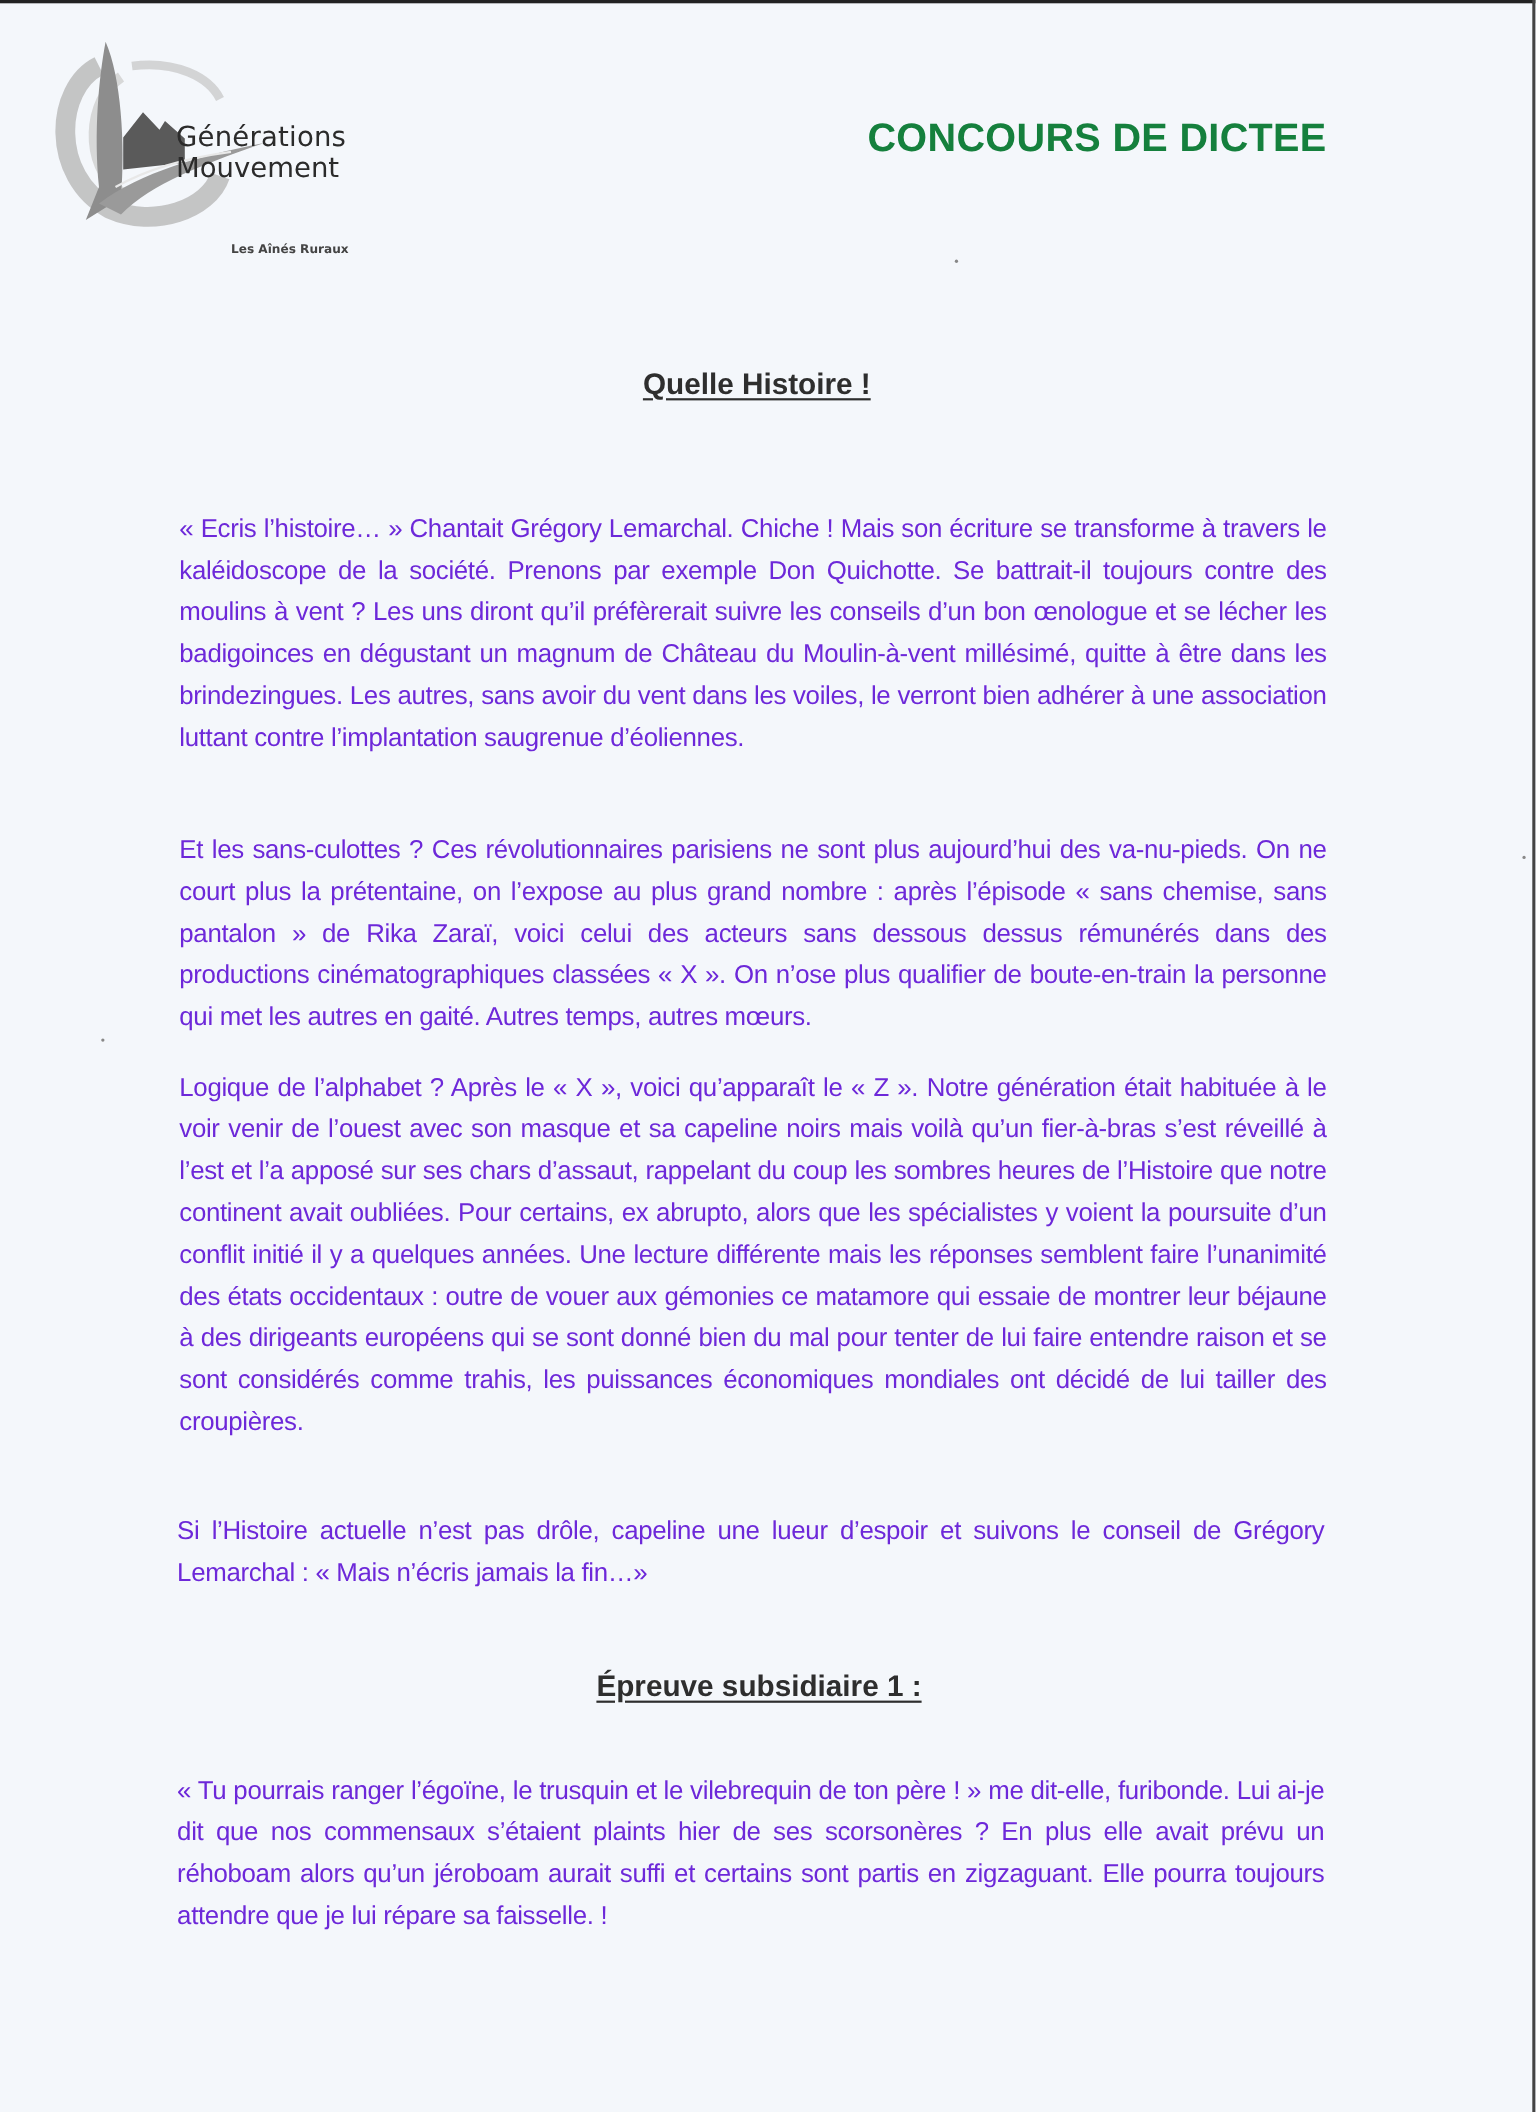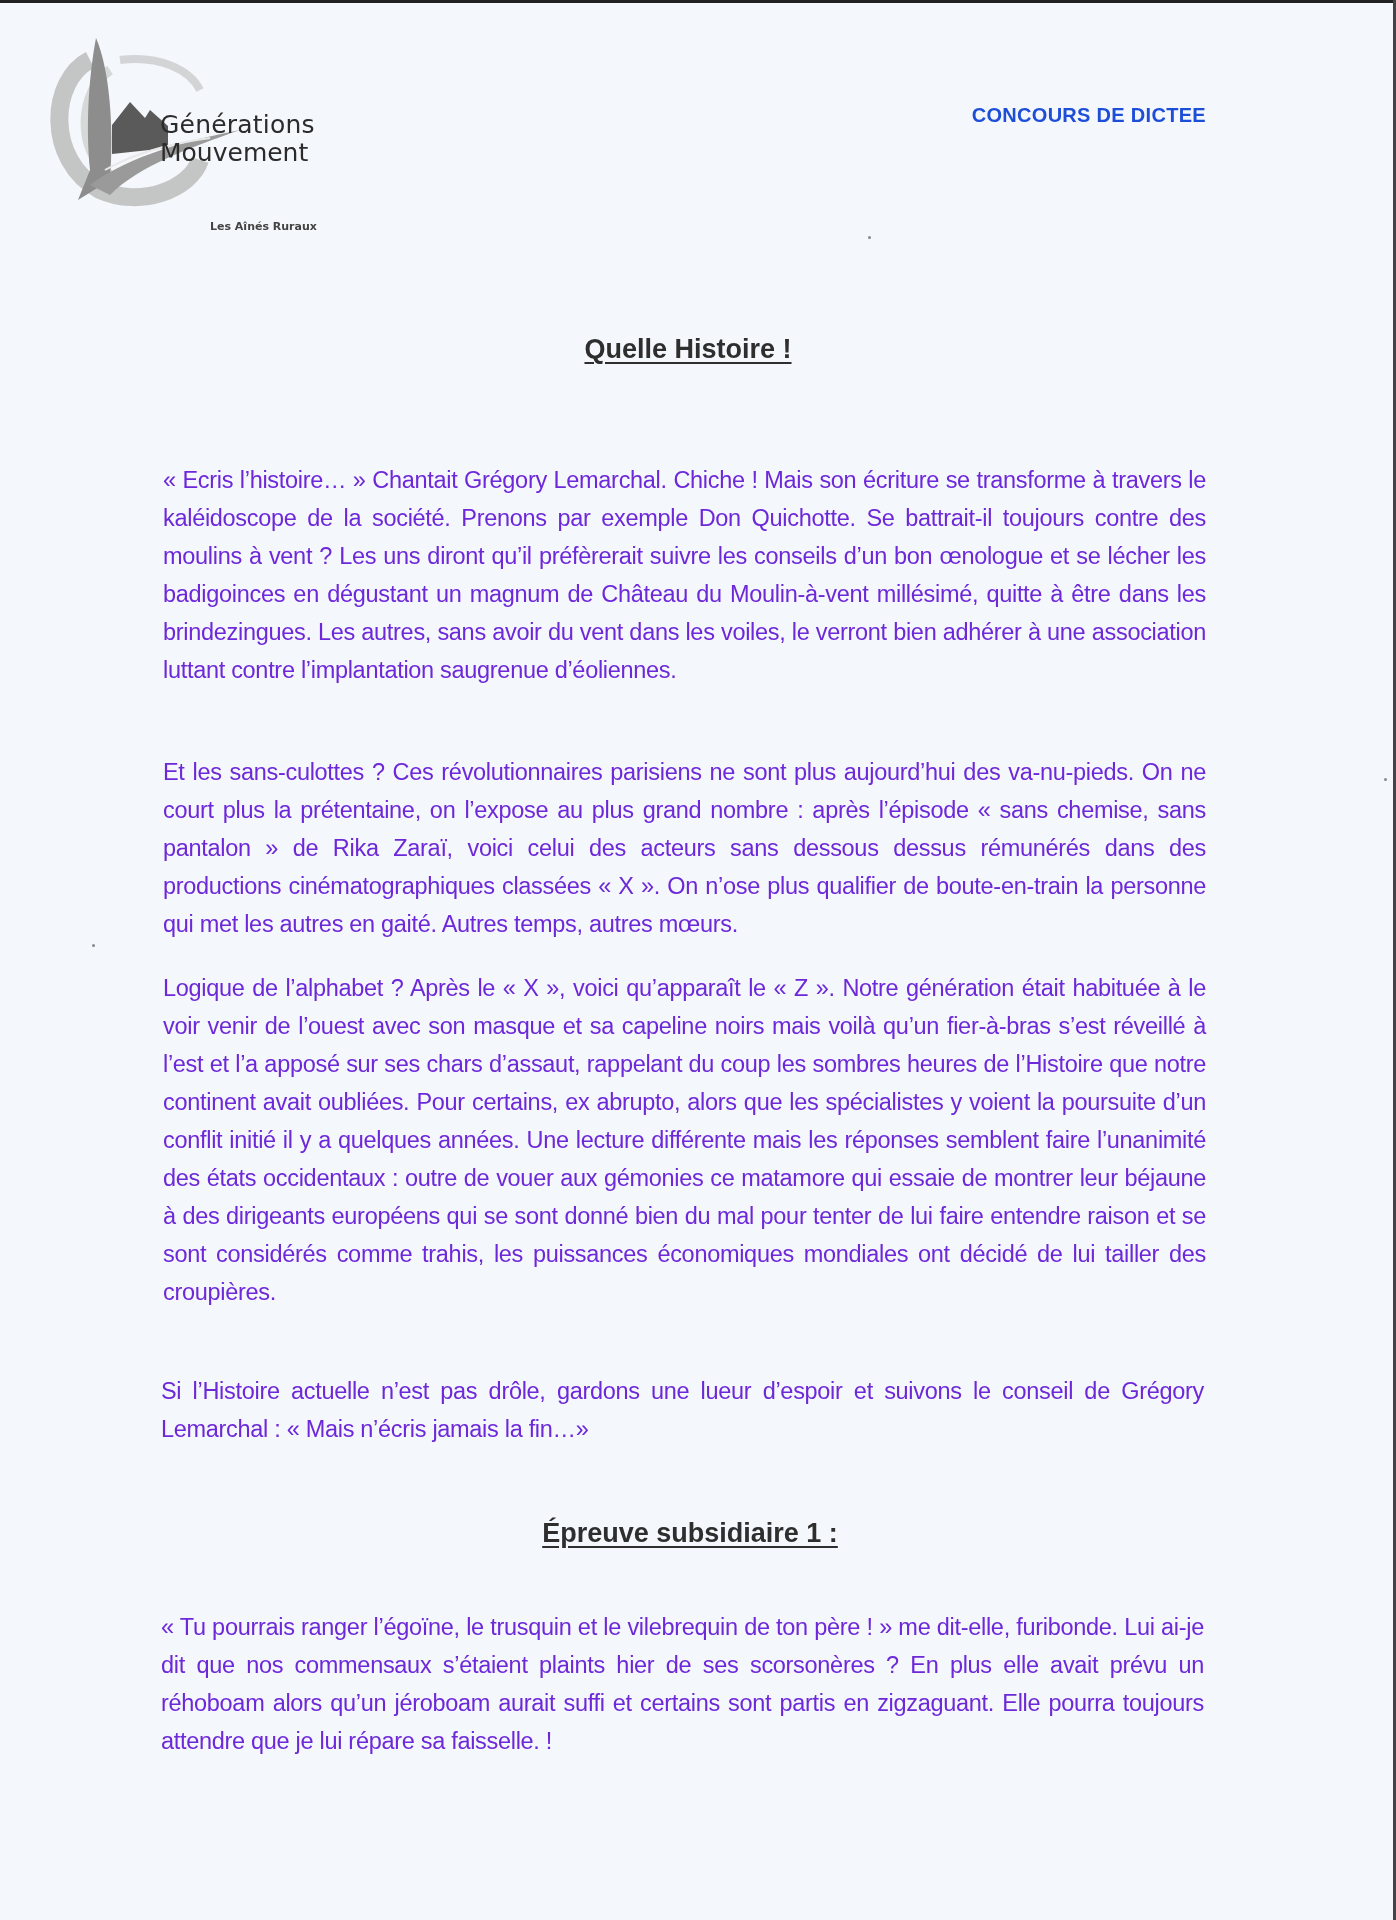--- a/index.html
+++ b/index.html
@@ -64,22 +64,22 @@
       font-size: 11px;
       font-weight: bold;
       color: #444;
       margin-top: 48px;
     }
     .doc-header {
       position: absolute;
       right: 190px; top: 104px;
       font-family: "Liberation Sans", sans-serif;
       font-weight: bold;
-      font-size: 20px;
-      color: #1d4ed8;
+      font-size: 36px;
+      color: #15803d;
       letter-spacing: 0.3px;
     }
     .title {
       position: absolute;
       left: 0; width: 1396px;
       text-align: center;
       font-weight: bold;
       font-size: 27px;
       text-decoration: underline;
       text-underline-offset: 4px;
@@ -137,21 +137,21 @@
     <div class="logo-tagline">Les Aînés Ruraux</div>
   </div>
 
   <div class="doc-header">CONCOURS DE DICTEE</div>
 
   <div class="title title-main">Quelle Histoire !</div>
 
   <p class="para p1">« Ecris l’histoire… » Chantait Grégory Lemarchal. Chiche ! Mais son écriture se transforme à travers le kaléidoscope de la société. Prenons par exemple Don Quichotte. Se battrait-il toujours contre des moulins à vent ? Les uns diront qu’il préfèrerait suivre les conseils d’un bon œnologue et se lécher les badigoinces en dégustant un magnum de Château du Moulin-à-vent millésimé, quitte à être dans les brindezingues. Les autres, sans avoir du vent dans les voiles, le verront bien adhérer à une association luttant contre l’implantation saugrenue d’éoliennes.</p>
   <p class="para p2">Et les sans-culottes ? Ces révolutionnaires parisiens ne sont plus aujourd’hui des va-nu-pieds. On ne court plus la prétentaine, on l’expose au plus grand nombre : après l’épisode « sans chemise, sans pantalon » de Rika Zaraï, voici celui des acteurs sans dessous dessus rémunérés dans des productions cinématographiques classées « X ». On n’ose plus qualifier de boute-en-train la personne qui met les autres en gaité. Autres temps, autres mœurs.</p>
   <p class="para p3">Logique de l’alphabet ? Après le « X », voici qu’apparaît le « Z ». Notre génération était habituée à le voir venir de l’ouest avec son masque et sa capeline noirs mais voilà qu’un fier-à-bras s’est réveillé à l’est et l’a apposé sur ses chars d’assaut, rappelant du coup les sombres heures de l’Histoire que notre continent avait oubliées. Pour certains, ex abrupto, alors que les spécialistes y voient la poursuite d’un conflit initié il y a quelques années. Une lecture différente mais les réponses semblent faire l’unanimité des états occidentaux : outre de vouer aux gémonies ce matamore qui essaie de montrer leur béjaune à des dirigeants européens qui se sont donné bien du mal pour tenter de lui faire entendre raison et se sont considérés comme trahis, les puissances économiques mondiales ont décidé de lui tailler des croupières.</p>
-  <p class="para p4">Si l’Histoire actuelle n’est pas drôle, gardons une lueur d’espoir et suivons le conseil de Grégory Lemarchal : « Mais n’écris jamais la fin…»</p>
+  <p class="para p4">Si l’Histoire actuelle n’est pas drôle, capeline une lueur d’espoir et suivons le conseil de Grégory Lemarchal : « Mais n’écris jamais la fin…»</p>
 
   <div class="title title-sub">Épreuve subsidiaire 1 :</div>
 
   <p class="para p5">« Tu pourrais ranger l’égoïne, le trusquin et le vilebrequin de ton père ! » me dit-elle, furibonde. Lui ai-je dit que nos commensaux s’étaient plaints hier de ses scorsonères ? En plus elle avait prévu un réhoboam alors qu’un jéroboam aurait suffi et certains sont partis en zigzaguant. Elle pourra toujours attendre que je lui répare sa faisselle. !</p>
 
   <div class="speck" style="left:868px; top:236px;"></div>
   <div class="speck" style="left:1384px; top:778px;"></div>
   <div class="speck" style="left:92px; top:944px;"></div>
 </div>
 

